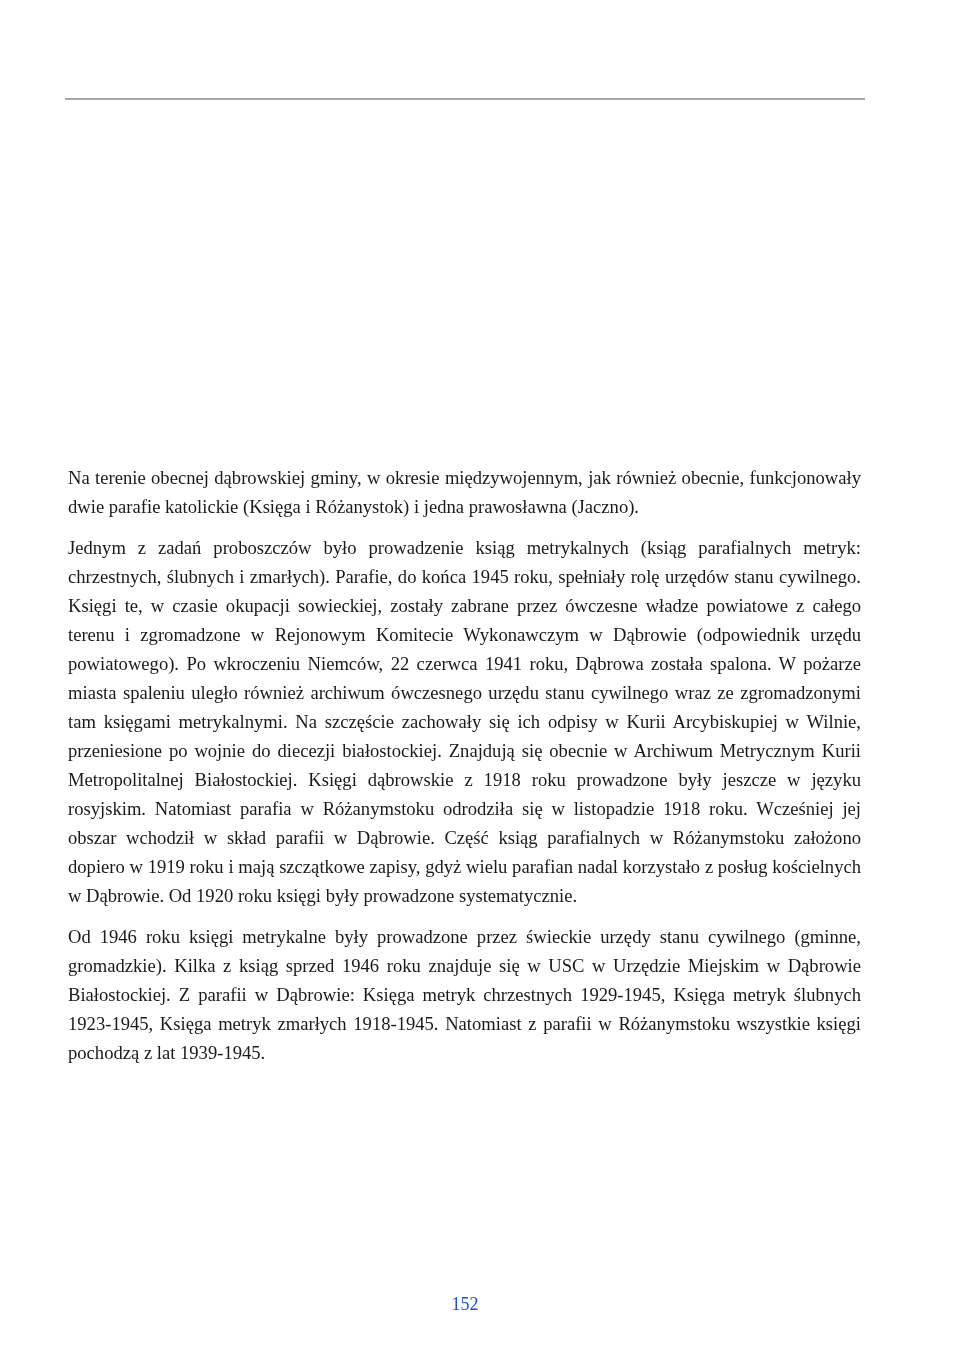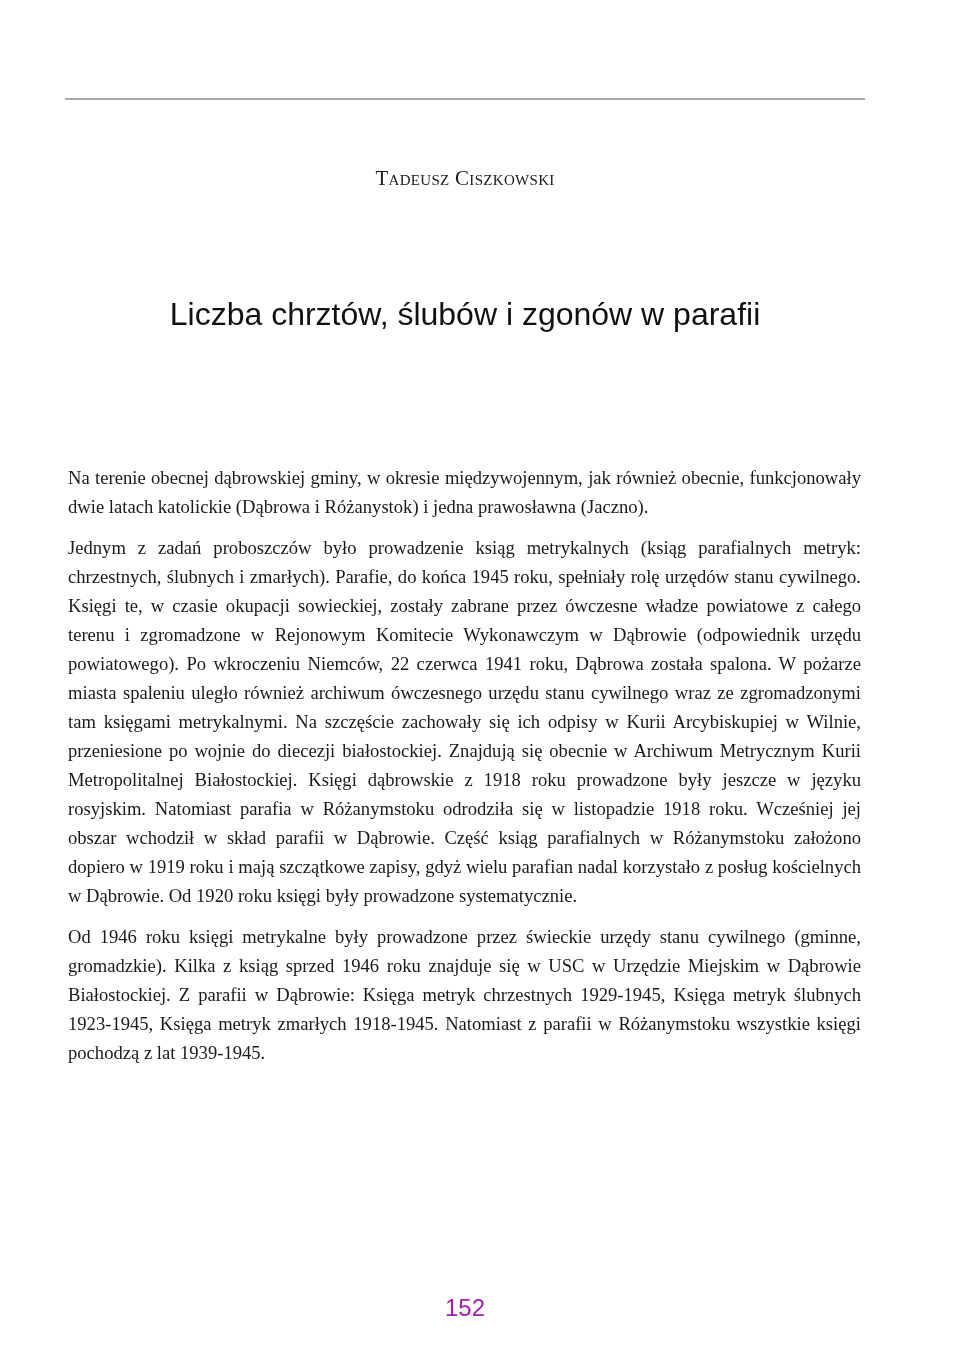--- a/index.html
+++ b/index.html
@@ -65,37 +65,36 @@
     }
     .body-text p {
       margin: 0 0 12px 0;
     }
     .page-number {
       position: absolute;
       left: 0;
       top: 1294px;
       width: 930px;
       text-align: center;
-      font-family: Liberation Sans, sans-serif;
-      font-size: 24px;
-      color: #a21caf;
+      font-family: Liberation Serif, serif;
+      font-size: 18px;
+      color: #1d4ed8;
     }
   </style>
 </head>
 <body>
 
 <div class="page">
   <div class="top-rule"></div>
 
-  <div class="author">Tadeusz Ciszkowski</div>
 
   <h1 class="title" style="margin:0;font-weight:normal;">
-    <span>Liczba chrztów, ślubów i zgonów w parafii</span><br>
+    <br>
   </h1>
 
   <div class="body-text">
-    <p>Na terenie obecnej dąbrowskiej gminy, w okresie międzywojennym, jak również obecnie, funkcjonowały dwie latach katolickie (Dąbrowa i Różanystok) i jedna prawosławna (Jaczno).</p>
+    <p>Na terenie obecnej dąbrowskiej gminy, w okresie międzywojennym, jak również obecnie, funkcjonowały dwie parafie katolickie (Księga i Różanystok) i jedna prawosławna (Jaczno).</p>
     <p>Jednym z zadań proboszczów było prowadzenie ksiąg metrykalnych (ksiąg parafialnych metryk: chrzestnych, ślubnych i zmarłych). Parafie, do końca 1945 roku, spełniały rolę urzędów stanu cywilnego. Księgi te, w czasie okupacji sowieckiej, zostały zabrane przez ówczesne władze powiatowe z całego terenu i zgromadzone w Rejonowym Komitecie Wy­konawczym w Dąbrowie (odpowiednik urzędu powiatowego). Po wkroczeniu Niemców, 22 czerwca 1941 roku, Dąbrowa została spalona. W pożarze miasta spaleniu uległo rów­nież archiwum ówczesnego urzędu stanu cywilnego wraz ze zgromadzonymi tam księ­gami metrykalnymi. Na szczęście zachowały się ich odpisy w Kurii Arcybiskupiej w Wil­nie, przeniesione po wojnie do diecezji białostockiej. Znajdują się obecnie w Archiwum Metrycznym Kurii Metropolitalnej Białostockiej. Księgi dąbrowskie z 1918 roku prowa­dzone były jeszcze w języku rosyjskim. Natomiast parafia w Różanymstoku odrodziła się w listopadzie 1918 roku. Wcześniej jej obszar wchodził w skład parafii w Dąbrowie. Część ksiąg parafialnych w Różanymstoku założono dopiero w 1919 roku i mają szczątkowe za­pisy, gdyż wielu parafian nadal korzystało z posług kościelnych w Dąbrowie. Od 1920 roku księgi były prowadzone systematycznie.</p>
     <p>Od 1946 roku księgi metrykalne były prowadzone przez świeckie urzędy stanu cywilnego (gminne, gromadzkie). Kilka z ksiąg sprzed 1946 roku znajduje się w USC w Urzędzie Miejskim w Dąbrowie Białostockiej. Z parafii w Dąbrowie: Księga metryk chrzestnych 1929-1945, Księga metryk ślubnych 1923-1945, Księga metryk zmarłych 1918-1945. Nato­miast z parafii w Różanymstoku wszystkie księgi pochodzą z lat 1939-1945.</p>
   </div>
 
   <div class="page-number">152</div>
 </div>
 
 </body></html>

